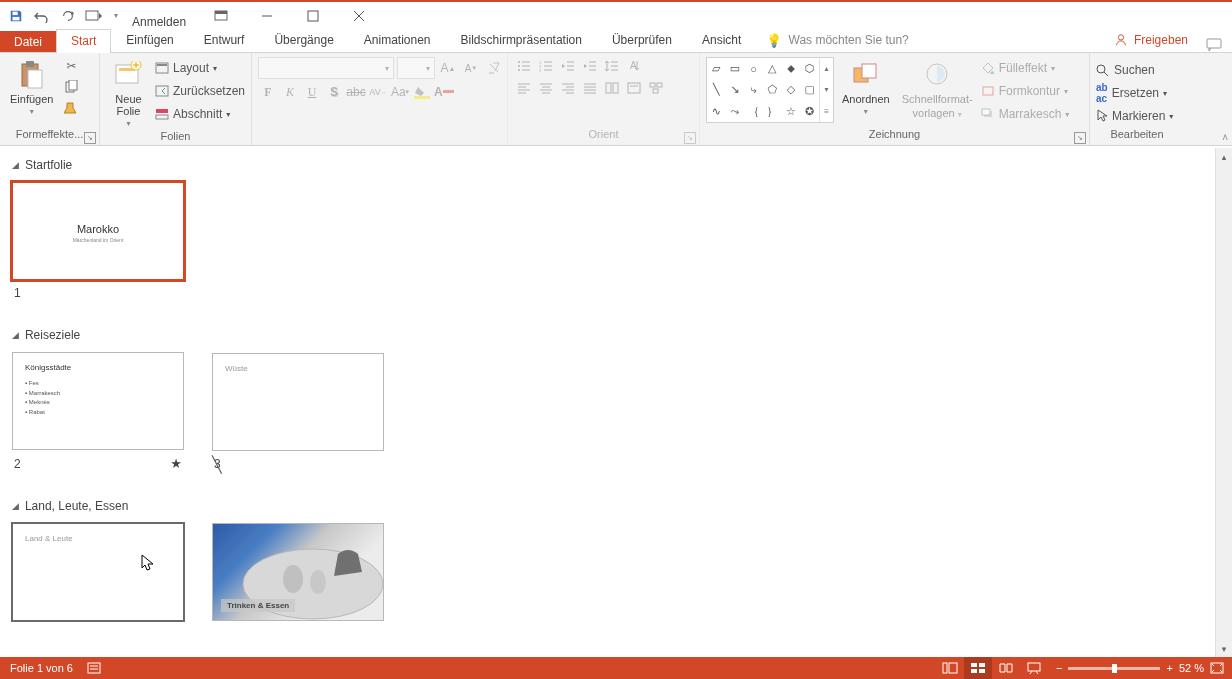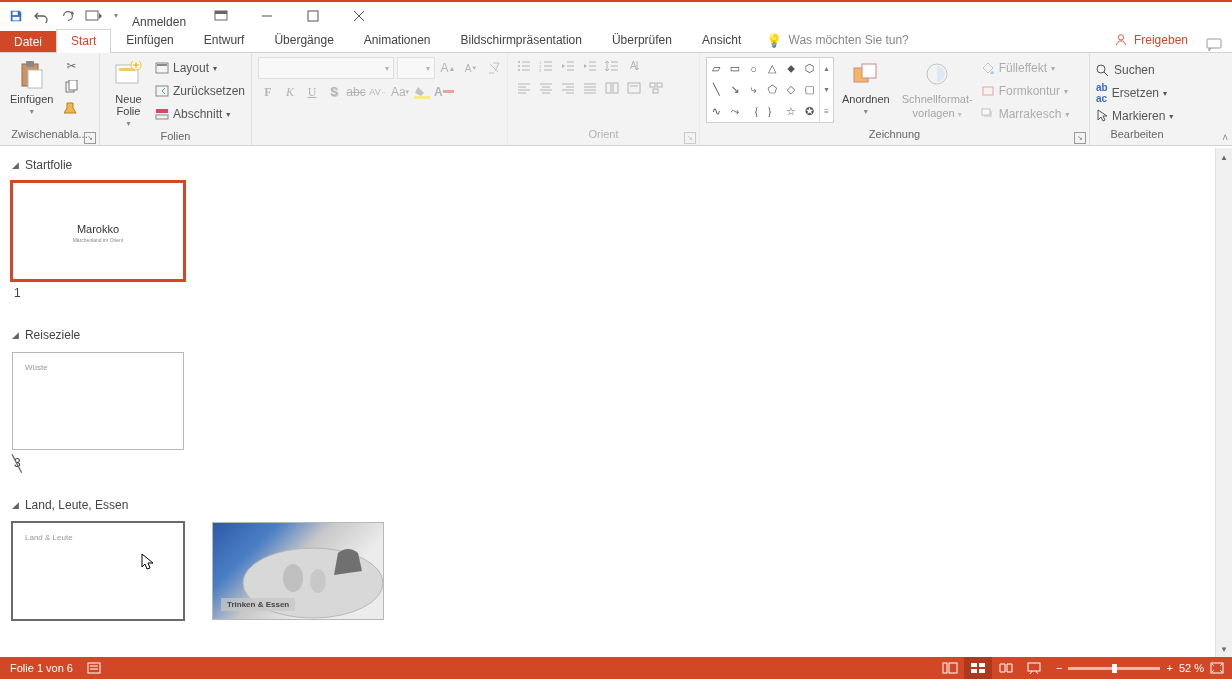--- a/index.html
+++ b/index.html
@@ -207,21 +207,21 @@
               <rect x="5" y="0" width="8" height="10" fill="#fff" stroke="#777"></rect>
             </svg>
           </div>
         <div class="sbtn">
             <svg width="14" height="14">
               <path d="M3 2h6v5l3 5H0l3-5z" fill="#f0b84a" stroke="#b88020"></path>
             </svg>
           </div>
       </div>
     </div>
-    <div class="group-label"><span>Zwischenabla...</span><div class="dlg">↘</div></div>
+    <div class="group-label"><span>Formeffekte...</span><div class="dlg">↘</div></div>
   </div>
 
   <div class="group" style="width:152px">
     <div class="group-body">
       <div class="vbtn">
         <div class="bigico">
             <svg width="30" height="28" viewBox="0 0 30 28">
               <rect x="3" y="4" width="22" height="18" fill="#fff" stroke="#bbb"></rect>
               <rect x="6" y="7" width="16" height="3" fill="#f4c96b"></rect>
               <circle cx="23" cy="4" r="5" fill="#fffbe6" stroke="#e6c040"></circle>
@@ -539,20 +539,35 @@
     </div>
 
     <div class="section">
       <div class="section-header">
           <span class="tri">◢</span>
           <span>Reiseziele</span>
         </div>
       <div class="thumbs">
         <div class="thumb-wrap">
           <div class="thumb">
+            <div class="slide2-title">Königsstädte</div>
+            <div class="slide2-list">
+              <div>▪ <span>Fes</span></div>
+              <div>▪ <span>Marrakesch</span></div>
+              <div>▪ <span>Meknès</span></div>
+              <div>▪ <span>Rabat</span></div>
+            </div>
+          </div>
+          <div class="thumb-num">
+              <span>2</span>
+              <span class="star">★</span>
+            </div>
+        </div>
+        <div class="thumb-wrap">
+          <div class="thumb">
             <div class="slide3-title">Wüste</div>
           </div>
           <div class="thumb-num">
               <span style="position:relative"><span>3</span><span style="position:absolute;left:-2px;top:-2px;font-size:16px;color:#666">╲</span></span>
             </div>
         </div>
       </div>
     </div>
 
     <div class="section">

